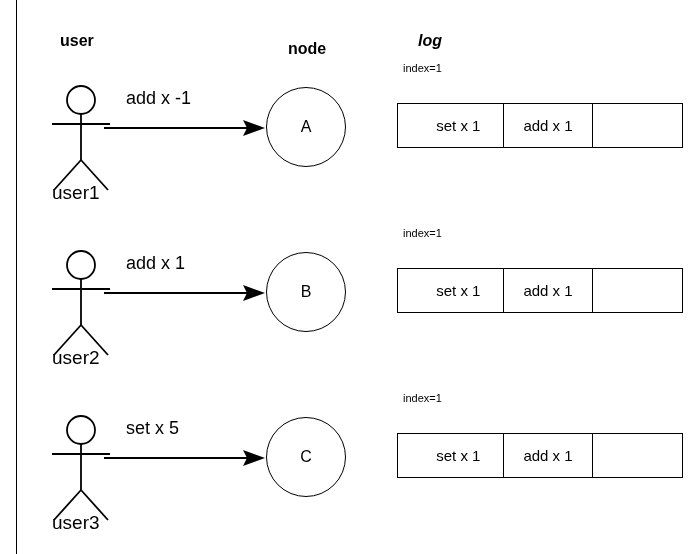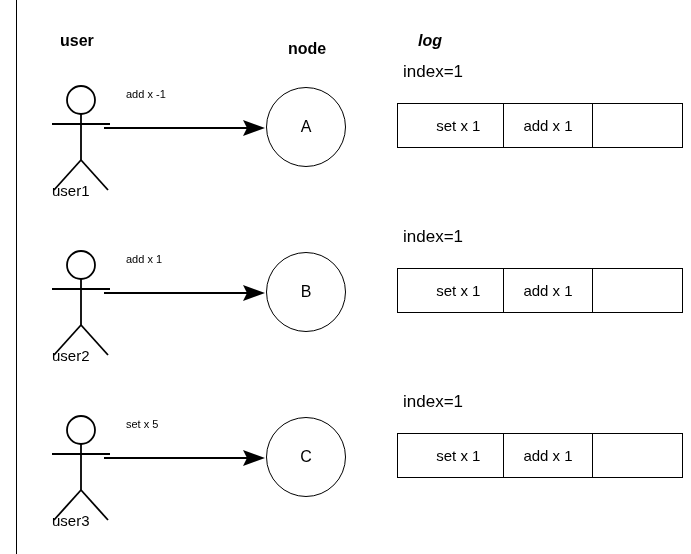--- a/index.html
+++ b/index.html
@@ -59,38 +59,38 @@
     left: 30px;
     top: 12px;
     width: 72px;
     height: 130px;
   }
   .actor svg { display: block; }
   .actor-label {
     position: absolute;
     left: 36px;
     top: 122px;
-    font-size: 15px;
+    font-size: 19px;
     white-space: nowrap;
   }
 
   
   .msg {
     position: absolute;
     left: 86px;
     top: 25px;
     width: 165px;
     height: 55px;
   }
   .msg svg { display: block; }
   .msg-label {
     position: absolute;
     left: 110px;
     top: 28px;
-    font-size: 11px;
+    font-size: 18px;
     white-space: nowrap;
   }
 
   
   .node {
     position: absolute;
     left: 250px;
     top: 27px;
     width: 80px;
     height: 80px;
@@ -110,21 +110,21 @@
   .log-block {
     position: absolute;
     left: 381px;
     top: 0px;
     width: 287px;
   }
   .log-index {
     position: absolute;
     left: 6px;
     top: 2px;
-    font-size: 17px;
+    font-size: 11px;
     white-space: nowrap;
   }
   .log-table {
     position: absolute;
     left: 0px;
     top: 43px;
     width: 286px;
     height: 45px;
     display: flex;
     border: 1.6px solid #000000;

